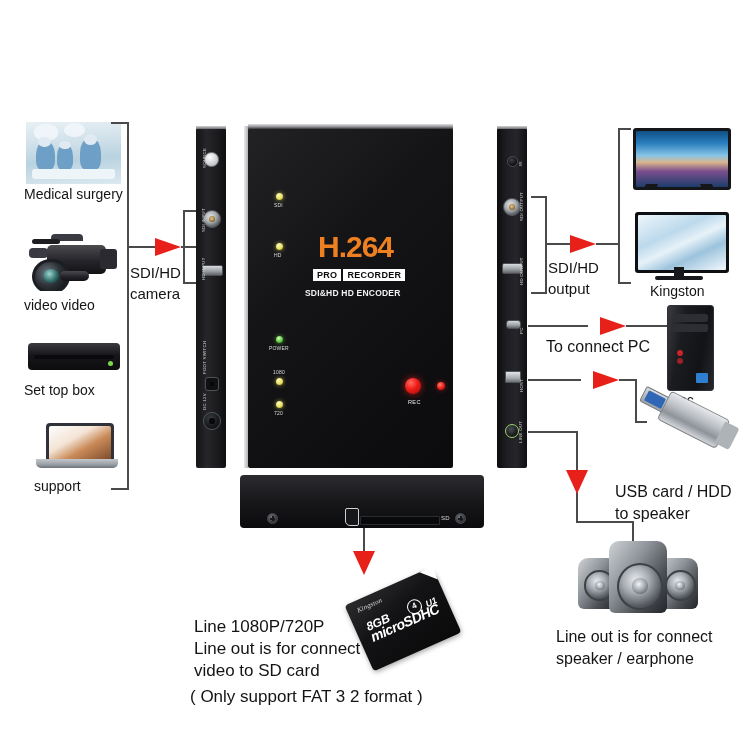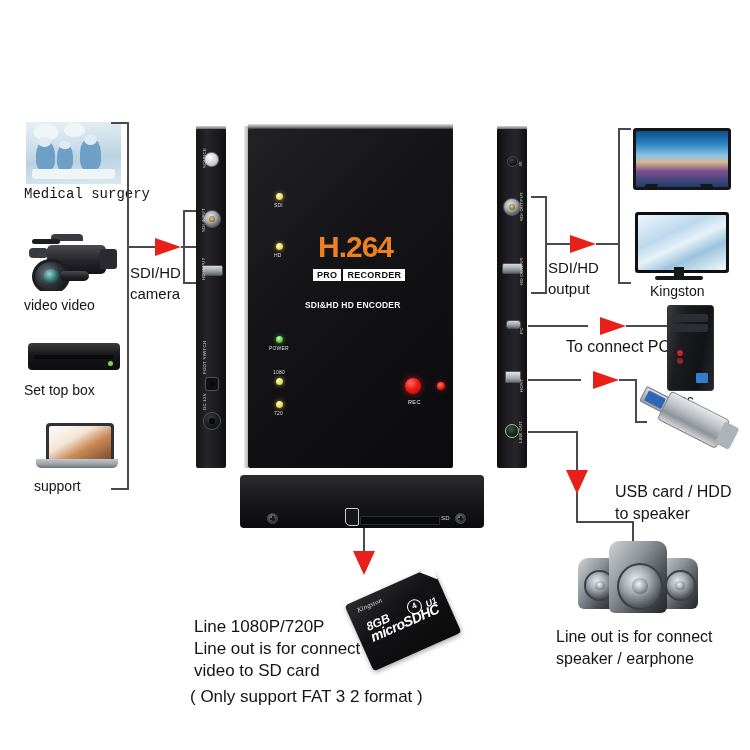--- a/index.html
+++ b/index.html
@@ -175,21 +175,21 @@
   <div class="lamp" style="left:8%;top:4%;width:26%;height:26%;"></div>
   <div class="lamp" style="left:40%;top:2%;width:22%;height:22%;"></div>
   <div class="fig" style="left:10%;top:30%;width:20%;height:48%;"></div>
   <div class="head" style="left:13%;top:24%;width:13%;height:16%;"></div>
   <div class="fig" style="left:33%;top:36%;width:17%;height:42%;"></div>
   <div class="head" style="left:35%;top:30%;width:12%;height:14%;"></div>
   <div class="fig" style="left:57%;top:26%;width:22%;height:52%;"></div>
   <div class="head" style="left:61%;top:20%;width:14%;height:17%;"></div>
   <div class="table"></div>
 </div>
-<div class="abs lbl" style="left:24px;top:186px;font-family:Liberation Mono, monospace;">Medical surgery</div>
+<div class="abs lbl" style="left:24px;top:186px;">Medical surgery</div>
 
 <div class="thumb" style="left:26px;top:233px;width:95px;height:58px;">
   <div class="cam-handle" style="left:26%;top:2%;width:34%;height:12%;"></div>
   <div class="cam-mic" style="left:6%;top:10%;width:30%;height:9%;"></div>
   <div class="cam-vf" style="left:3%;top:26%;width:20%;height:17%;"></div>
   <div class="cam-body" style="left:22%;top:20%;width:62%;height:50%;"></div>
   <div class="cam-hood" style="left:78%;top:28%;width:18%;height:34%;"></div>
   <div class="cam-lens" style="left:6%;top:44%;width:34%;height:50%;"></div>
   <div class="cam-body" style="left:36%;top:66%;width:30%;height:16%;"></div>
 </div>
@@ -258,21 +258,21 @@
 <div class="led" style="left:276px;top:378px;width:7px;height:7px;background:radial-gradient(circle at 38% 32%,#fffbcf,#e8e05a 55%,#a39a25);box-shadow:0 0 4px rgba(232,224,90,.7);"></div>
 
 <div class="led" style="left:276px;top:401px;width:7px;height:7px;background:radial-gradient(circle at 38% 32%,#fffbcf,#e8e05a 55%,#a39a25);box-shadow:0 0 4px rgba(232,224,90,.7);"></div>
 <div class="led-lbl" style="left:274px;top:410px;">720</div>
 
 <div class="brand-h264" style="left:318px;top:232px;font-size:30px;line-height:30px;">H.264</div>
 <div class="brand-row" style="left:313px;top:269px;">
   <span>PRO</span>
   <span>RECORDER</span>
 </div>
-<div class="brand-sub" style="left:305px;top:300px;">SDI&amp;HD HD ENCODER</div>
+<div class="brand-sub" style="left:305px;top:288px;">SDI&amp;HD HD ENCODER</div>
 
 <div class="rec-btn" style="left:405px;top:378px;width:16px;height:16px;"></div>
 <div class="rec-led" style="left:437px;top:382px;width:8px;height:8px;"></div>
 <div class="rec-lbl" style="left:408px;top:399px;">REC</div>
 
 <div class="dev-right" style="left:497px;top:128px;width:30px;height:340px;"></div>
 <div class="abs" style="left:497px;top:126px;width:30px;height:3px;background:linear-gradient(180deg,#d3d3d6,#6f6f74);"></div>
 
 <div class="ir-eye" style="left:507px;top:156px;width:9px;height:9px;"></div>
 <div class="vlabel" style="left:518px;top:166px;">IR</div>
@@ -326,21 +326,21 @@
 <div class="mon-frame" style="left:635px;top:212px;width:88px;height:55px;">
   <div class="mon-scr"></div>
 </div>
 <div class="mon-neck" style="left:674px;top:267px;width:10px;height:10px;"></div>
 <div class="mon-base" style="left:655px;top:276px;width:48px;height:4px;"></div>
 <div class="abs lbl" style="left:650px;top:283px;">Kingston</div>
 
 <div class="ln-h" style="left:528px;top:325px;width:60px;"></div>
 <div class="arrow-r" style="left:600px;top:317px;"></div>
 <div class="ln-h" style="left:626px;top:325px;width:42px;"></div>
-<div class="abs lbl2" style="left:546px;top:336px;font-size:16px;margin-left:20px;">To connect PC</div>
+<div class="abs lbl2" style="left:546px;top:336px;font-size:16px;">To connect PC</div>
 
 <div class="pc-case" style="left:667px;top:305px;width:45px;height:84px;">
   <div class="bay" style="top:10%;"></div>
   <div class="bay" style="top:22%;"></div>
   <div class="pw" style="top:52%;"></div>
   <div class="pw" style="top:62%;background:#9a2226;"></div>
   <div class="logo"></div>
 </div>
 <div class="abs lbl" style="left:679px;top:392px;">pc</div>
 

